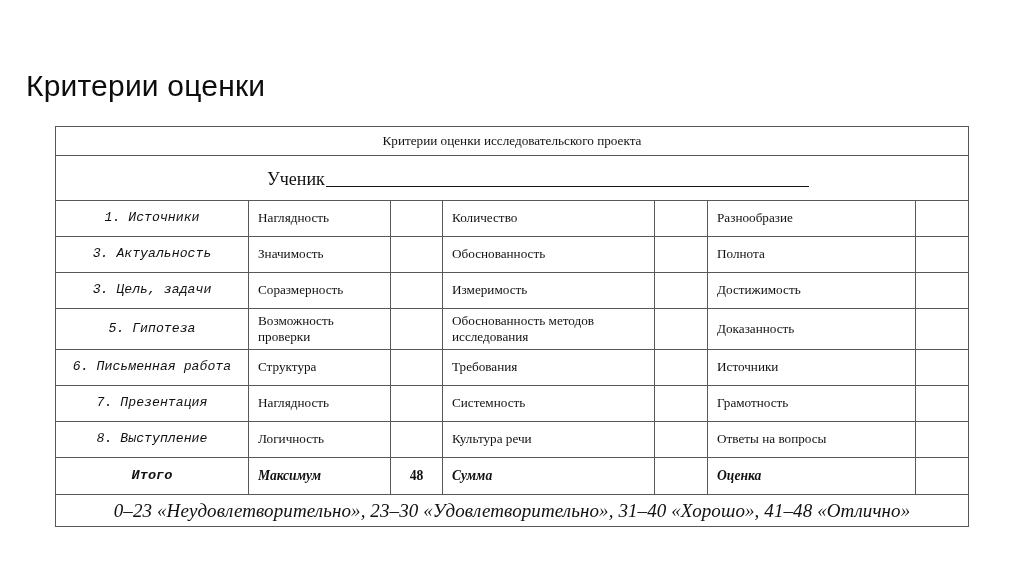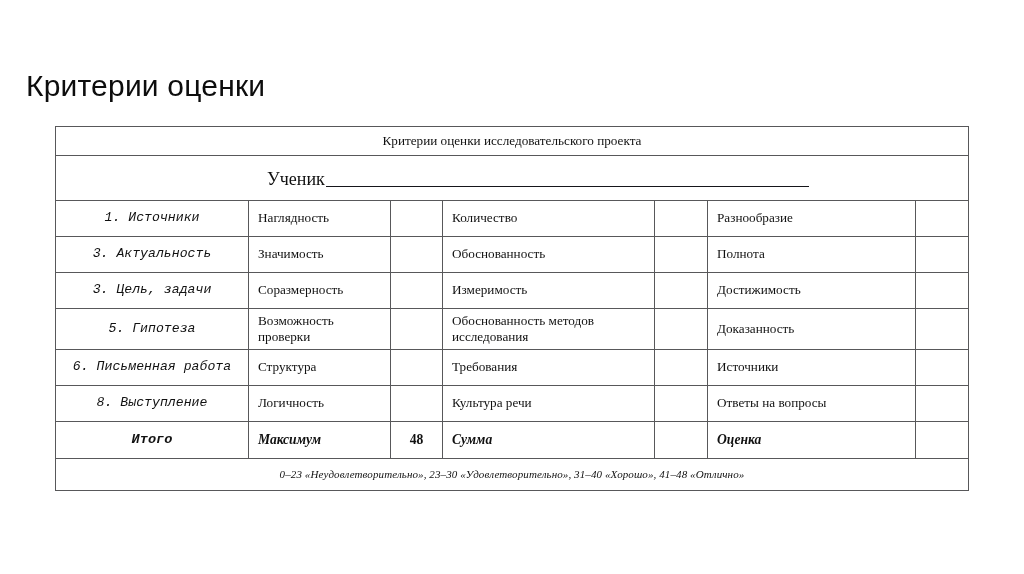--- a/index.html
+++ b/index.html
@@ -138,21 +138,21 @@
   tr.row-total td.score {
     font-style: normal;
     text-align: center;
   }
 
   
   tr.row-scale td {
     height: 31px;
     text-align: center;
     font-style: italic;
-    font-size: 11px;
+    font-size: 19px;
     letter-spacing: 0.1px;
   }
 
   .two-line { line-height: 1.2; }
 </style>
 </head>
 <body>
 
 <div class="slide">
 
@@ -228,20 +228,29 @@
         <tr class="row-body">
           <td class="crit">6. Письменная работа</td>
           <td class="param">Структура</td>
           <td class="score"></td>
           <td class="param">Требования</td>
           <td class="score"></td>
           <td class="param">Источники</td>
           <td class="score"></td>
         </tr>
 
+        <tr class="row-body">
+          <td class="crit">7. Презентация</td>
+          <td class="param">Наглядность</td>
+          <td class="score"></td>
+          <td class="param">Системность</td>
+          <td class="score"></td>
+          <td class="param">Грамотность</td>
+          <td class="score"></td>
+        </tr>
 
         <tr class="row-body">
           <td class="crit">8. Выступление</td>
           <td class="param">Логичность</td>
           <td class="score"></td>
           <td class="param">Культура речи</td>
           <td class="score"></td>
           <td class="param">Ответы на вопросы</td>
           <td class="score"></td>
         </tr>

